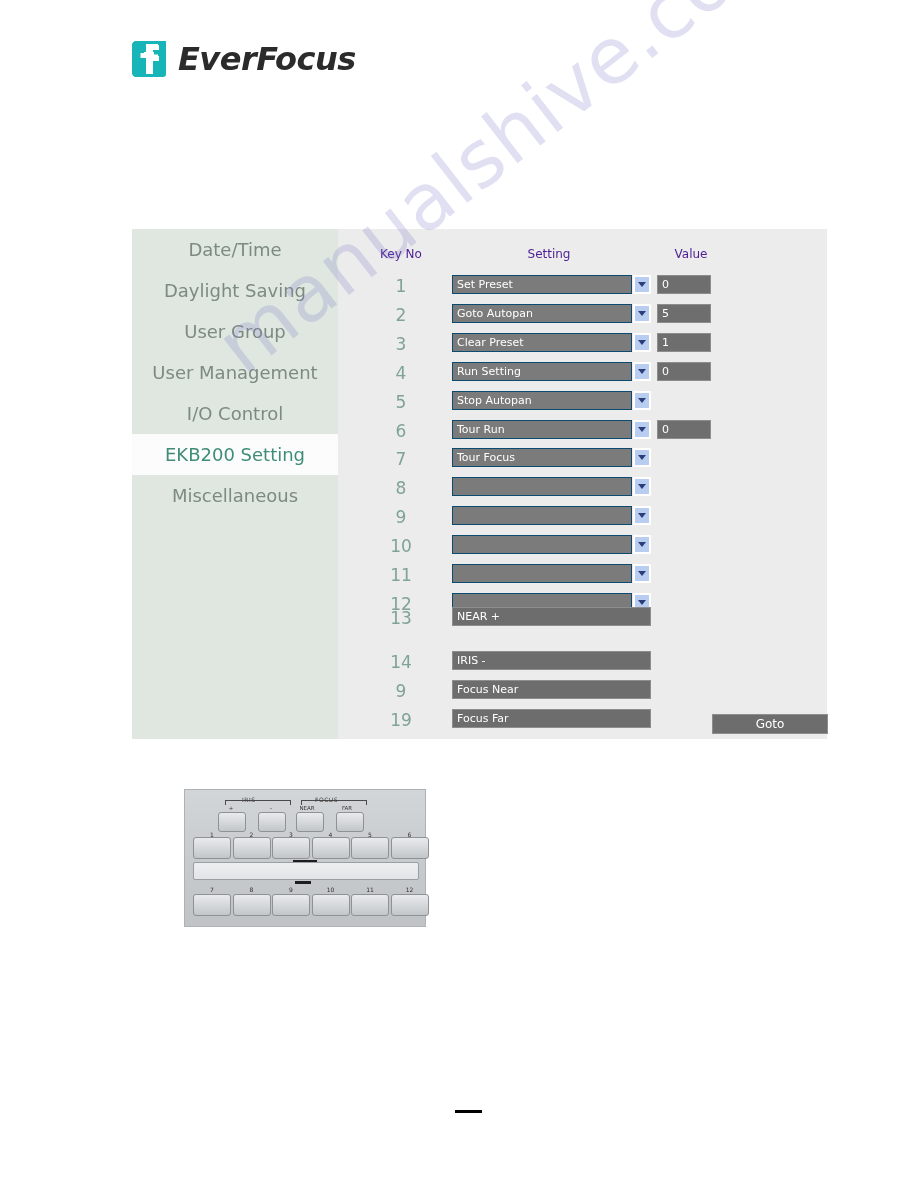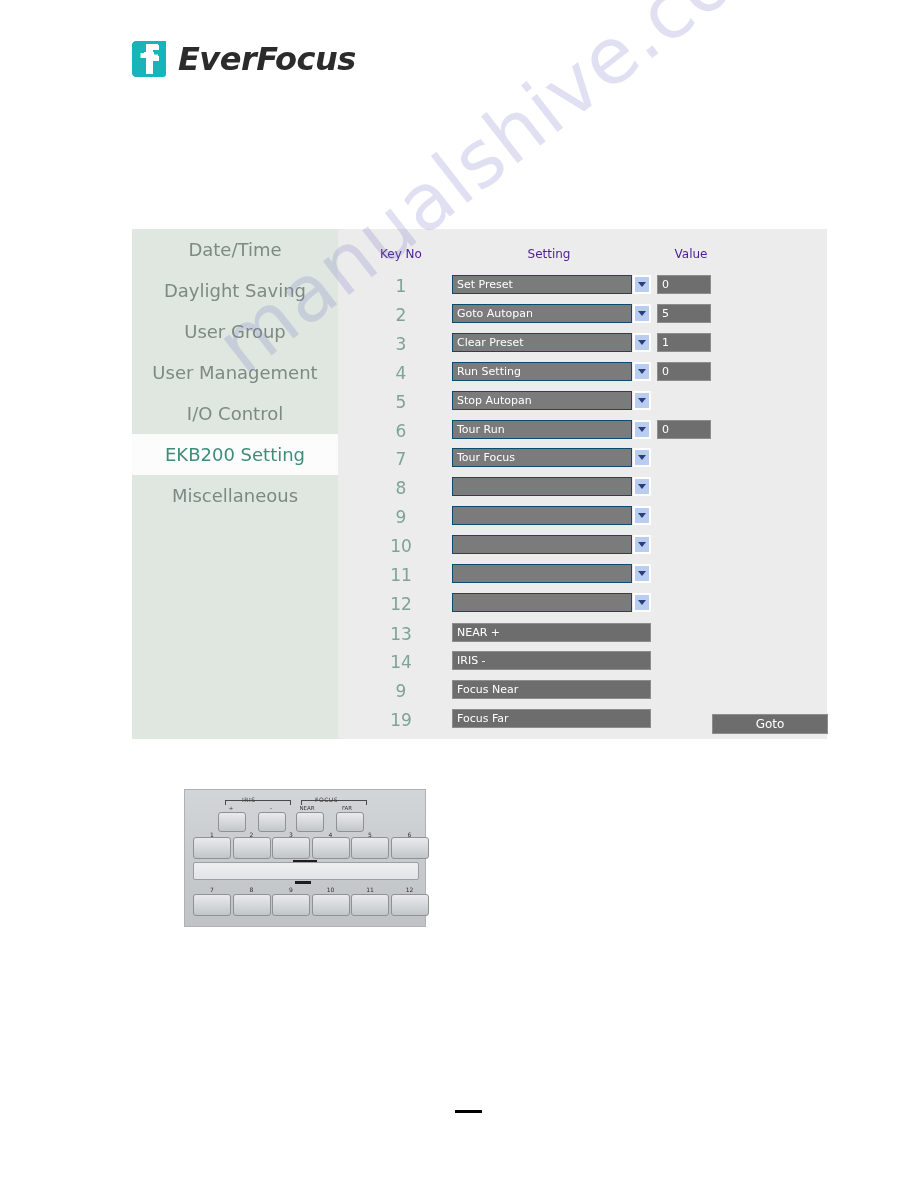--- a/index.html
+++ b/index.html
@@ -398,21 +398,21 @@
             <i></i>
           </div>
         </div>
         <div class="row" style="top: 363.9px; width: 100%;">
           <div class="row-num">12</div>
           <div class="select"></div>
           <div class="select-arrow">
             <i></i>
           </div>
         </div>
-        <div class="row" style="top: 394px; width: 100%;">
+        <div class="row" style="top: 378px; width: 100%;">
           <div class="row-num">13</div>
           <div class="fixed-field">NEAR +</div>
         </div>
         <div class="row" style="top: 421.7px; width: 100%;">
           <div class="row-num">14</div>
           <div class="fixed-field">IRIS -</div>
         </div>
         <div class="row" style="top: 450.6px; width: 100%;">
           <div class="row-num">9</div>
           <div class="fixed-field">Focus Near</div>

